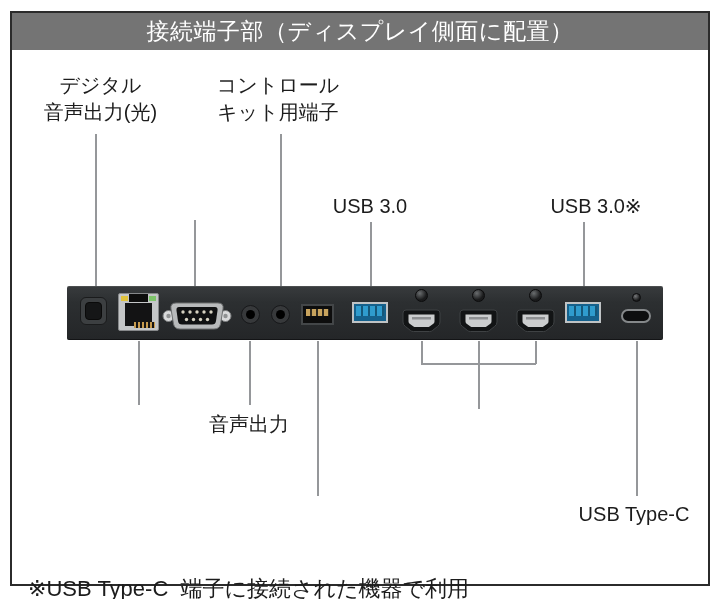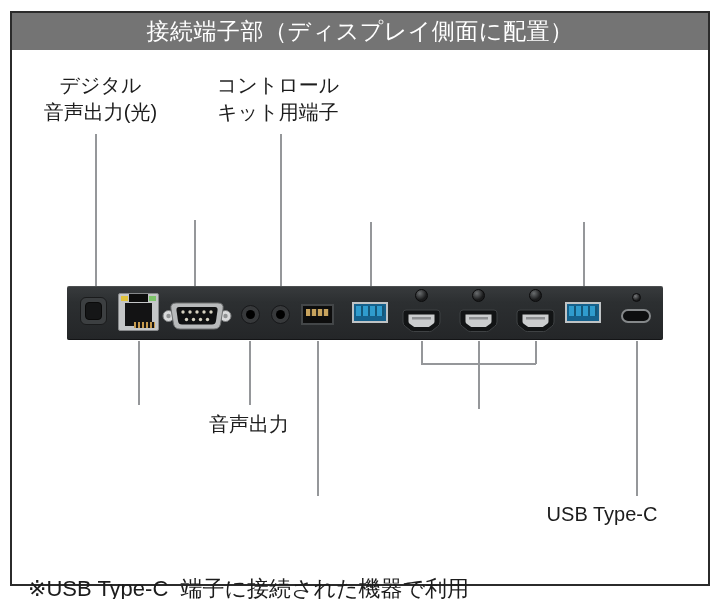--- a/index.html
+++ b/index.html
@@ -59,20 +59,22 @@
   <div class="frame"></div>
 
   <div class="titlebar">
     <span class="title-text">接続端子部（ディスプレイ側面に配置）</span>
   </div>
 
   <div class="lbl" style="left:33px;top:72px;width:135px;">デジタル
 音声出力(光)</div>
   <div class="lbl" style="left:210px;top:72px;width:136px;">コントロール
 キット用端子</div>
+  <div class="lbl" style="left:310px;top:193px;width:120px;">USB 3.0</div>
+  <div class="lbl" style="left:536px;top:193px;width:120px;">USB 3.0※</div>
 
   <div class="vline" style="left:95px;top:134px;height:152px;"></div>
   <div class="vline" style="left:280px;top:134px;height:152px;"></div>
   <div class="vline" style="left:194px;top:220px;height:66px;"></div>
   <div class="vline" style="left:370px;top:222px;height:64px;"></div>
   <div class="vline" style="left:583px;top:222px;height:64px;"></div>
 
   <div class="panel">
     <div class="port port-optical">
       <div class="optical-inner"></div>
@@ -160,16 +162,16 @@
   <div class="vline" style="left:249px;top:341px;height:64px;"></div>
   <div class="vline" style="left:317px;top:341px;height:155px;"></div>
   <div class="vline" style="left:421px;top:341px;height:23px;"></div>
   <div class="vline" style="left:478px;top:341px;height:23px;"></div>
   <div class="vline" style="left:535px;top:341px;height:23px;"></div>
   <div class="hline" style="left:421px;top:363px;width:115px;"></div>
   <div class="vline" style="left:478px;top:363px;height:46px;"></div>
   <div class="vline" style="left:636px;top:341px;height:155px;"></div>
 
   <div class="lbl" style="left:189px;top:411px;width:120px;">音声出力</div>
-  <div class="lbl" style="left:522px;top:501px;width:160px;">USB Type-C</div>
+  <div class="lbl" style="left:554px;top:501px;width:160px;">USB Type-C</div>
 
   <div class="footnote">※USB Type-C  端子に接続された機器で利用</div>
 </div>
 
 </body></html>

